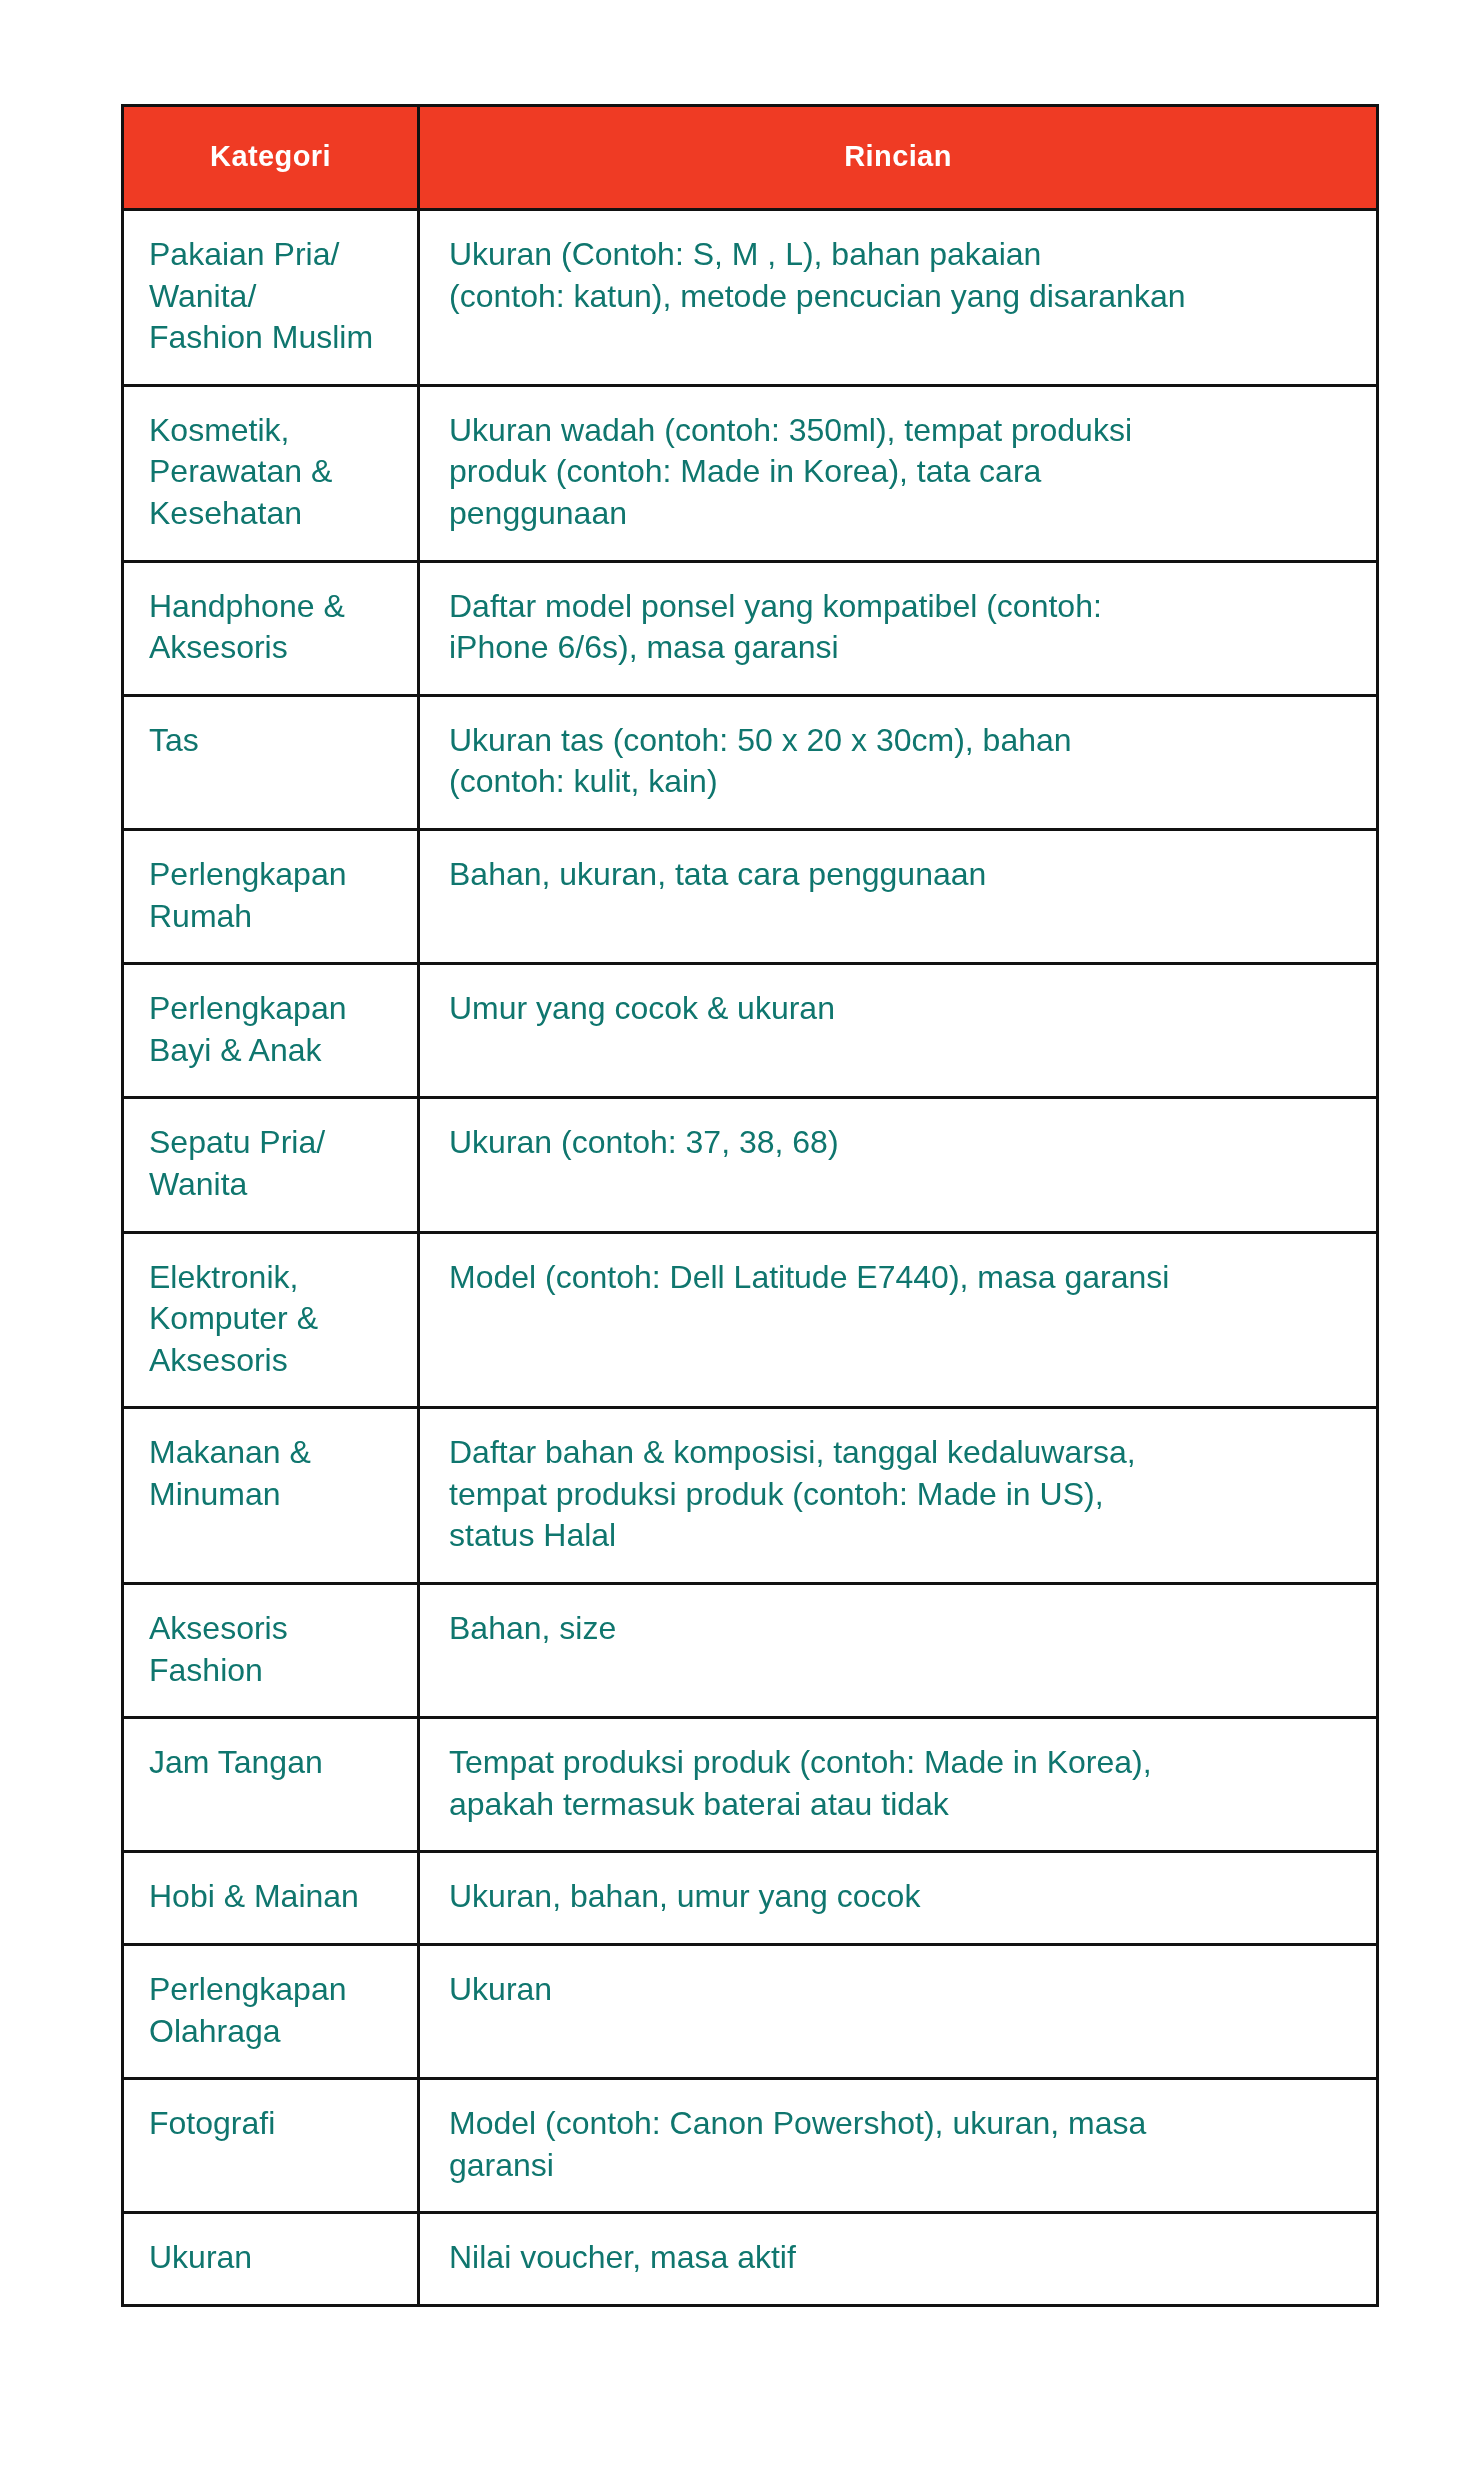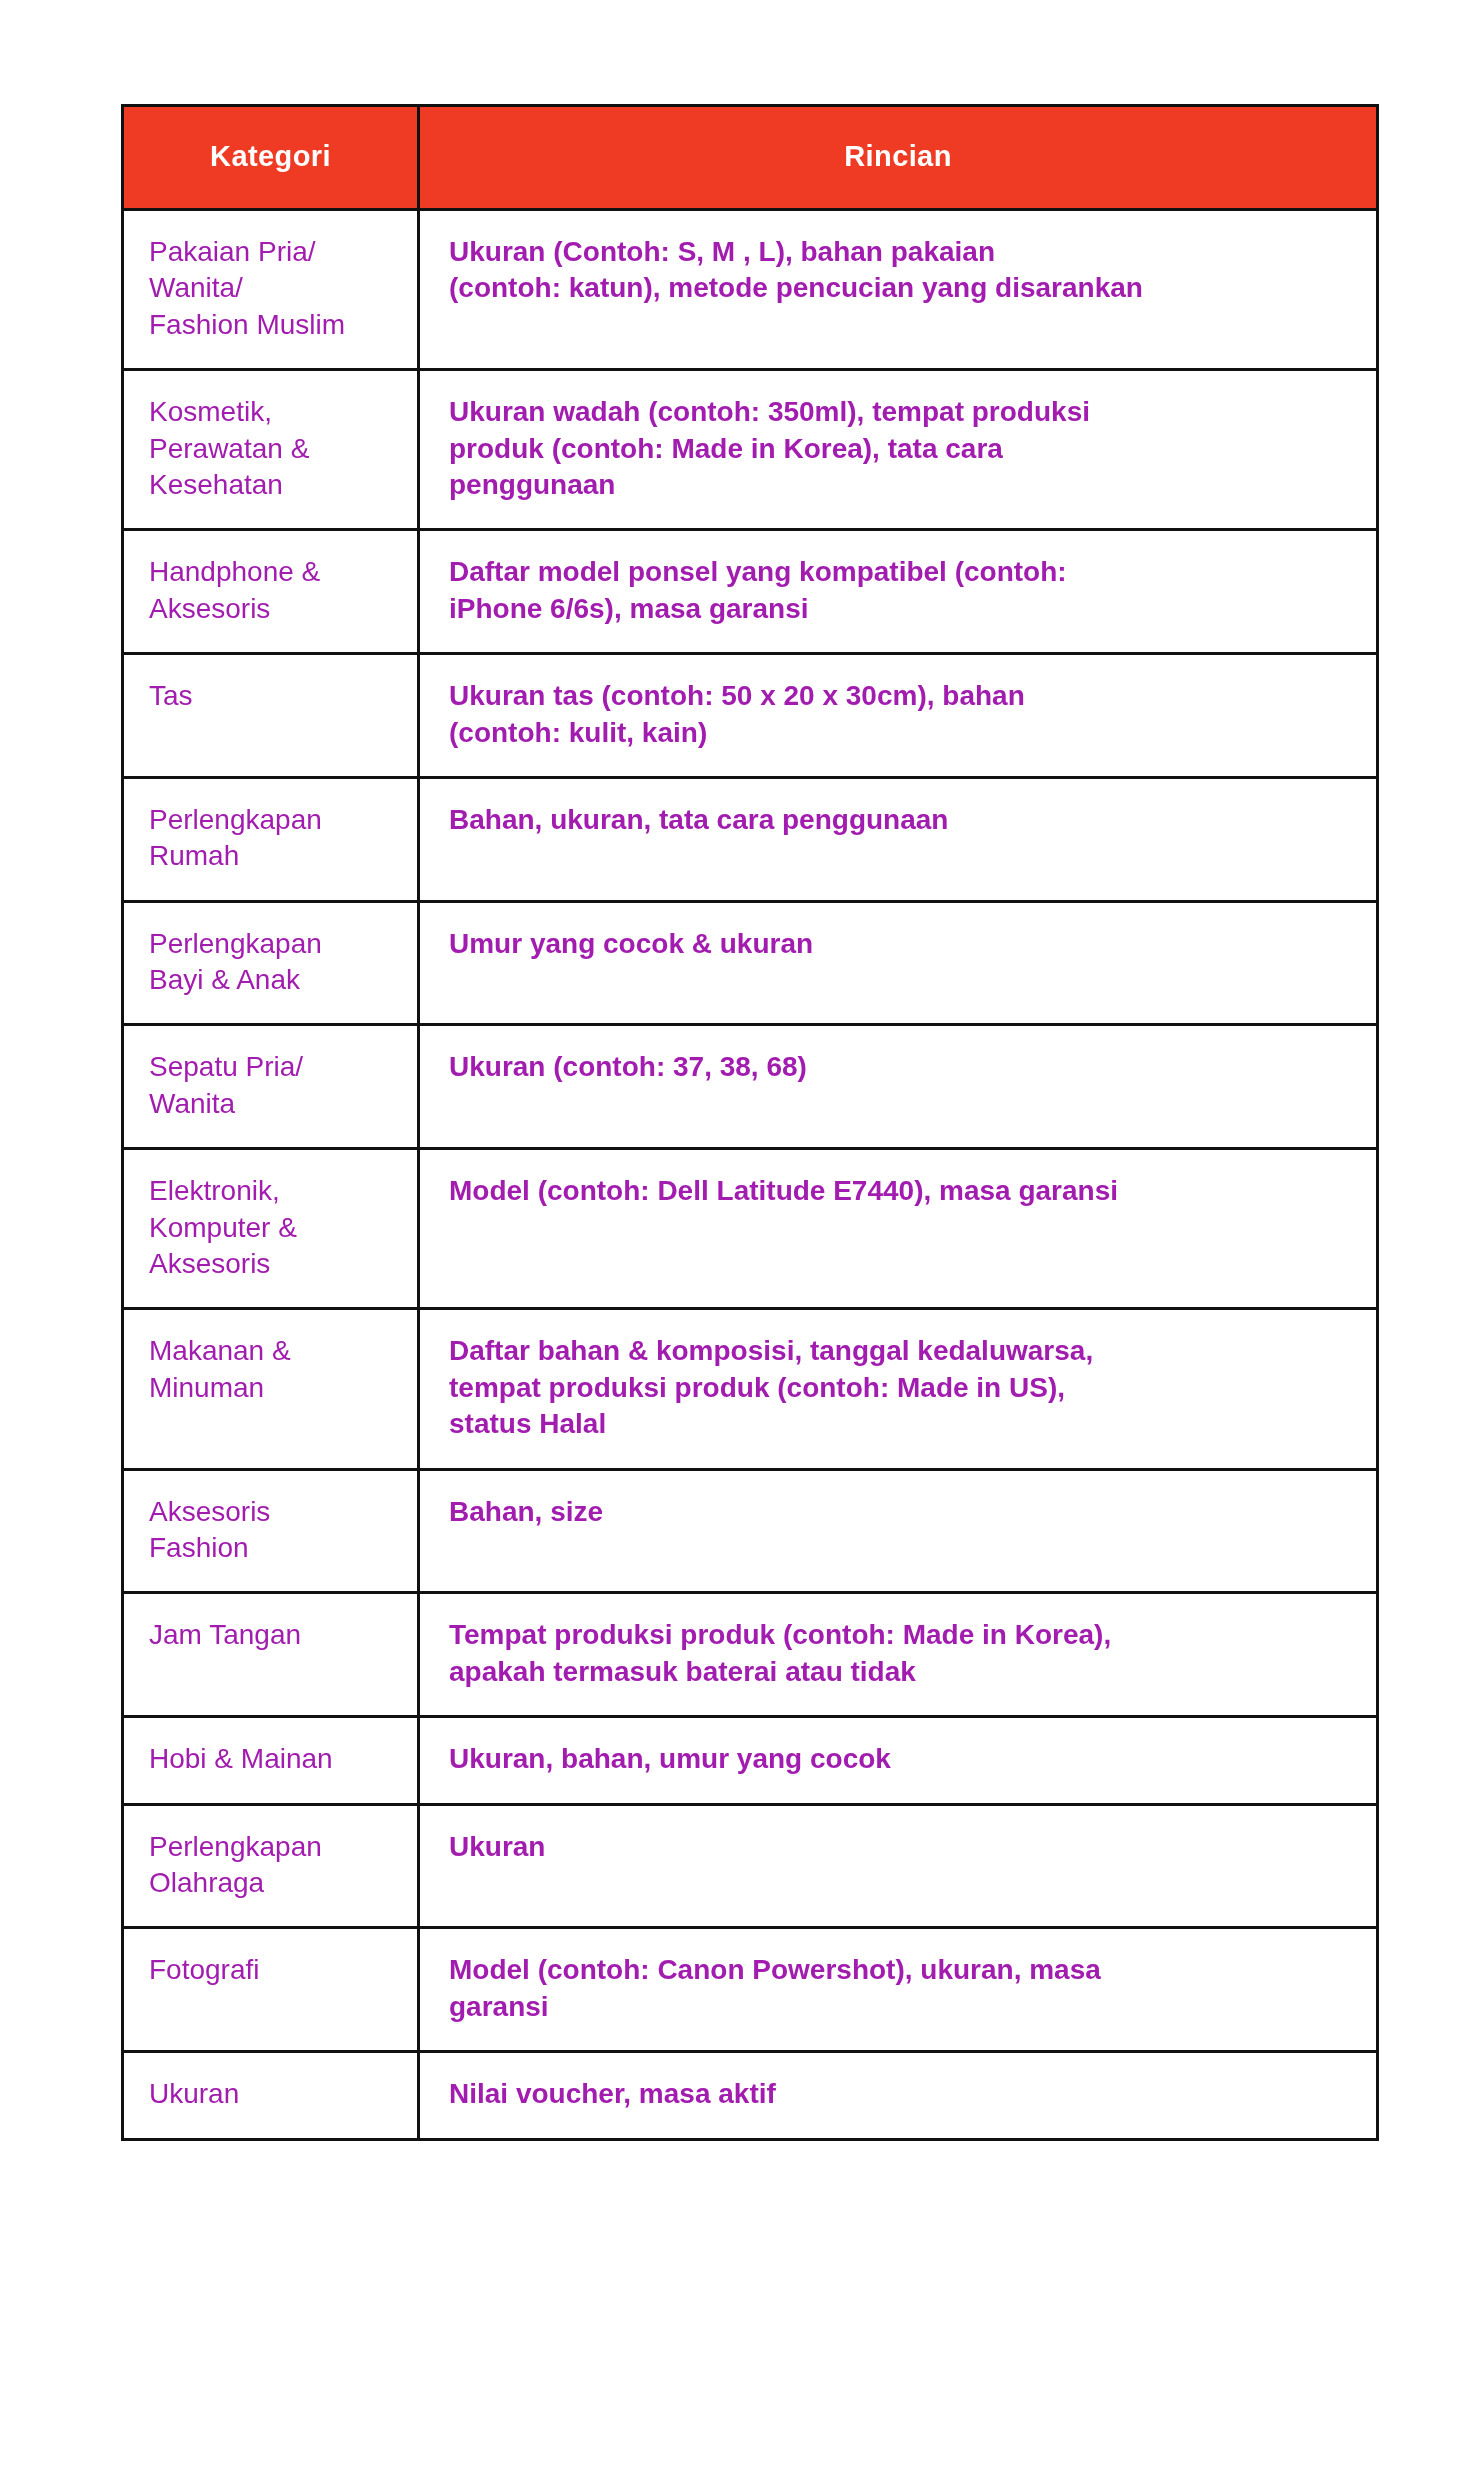--- a/index.html
+++ b/index.html
@@ -40,35 +40,34 @@
     border-bottom: 3.9px solid #111111;
     text-align: center;
     vertical-align: middle;
   }
   thead th:last-child { border-right: none; }
 
   tbody td {
     border-top: 3.9px solid #111111;
     border-right: 3.9px solid #111111;
     vertical-align: top;
-    font-size: 28px;
+    font-size: 32px;
     line-height: 1.30;
-    color: #a21caf;
+    color: #0f766e;
   }
   tbody td:last-child { border-right: none; }
   tbody tr:first-child td { border-top: none; }
 
   td.cat {
     padding: 23px 11.6px 25px 25px;
     white-space: pre-line;
   }
   td.det {
     padding: 23px 21px 25px 29px;
     white-space: pre-line;
-    font-weight: bold;
   }
 </style>
 </head>
 <body>
 
 <div class="page">
   <table class="spec-table">
     <colgroup>
       <col class="col-kategori">
       <col class="col-rincian">

